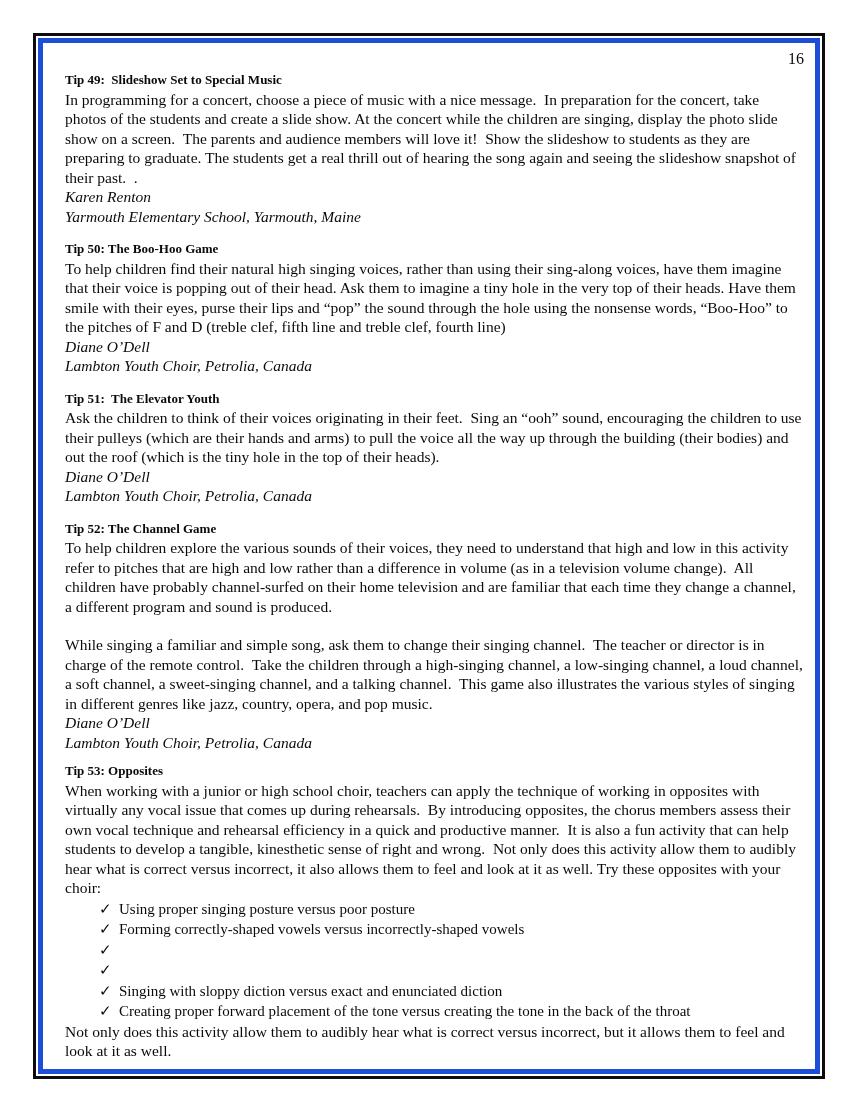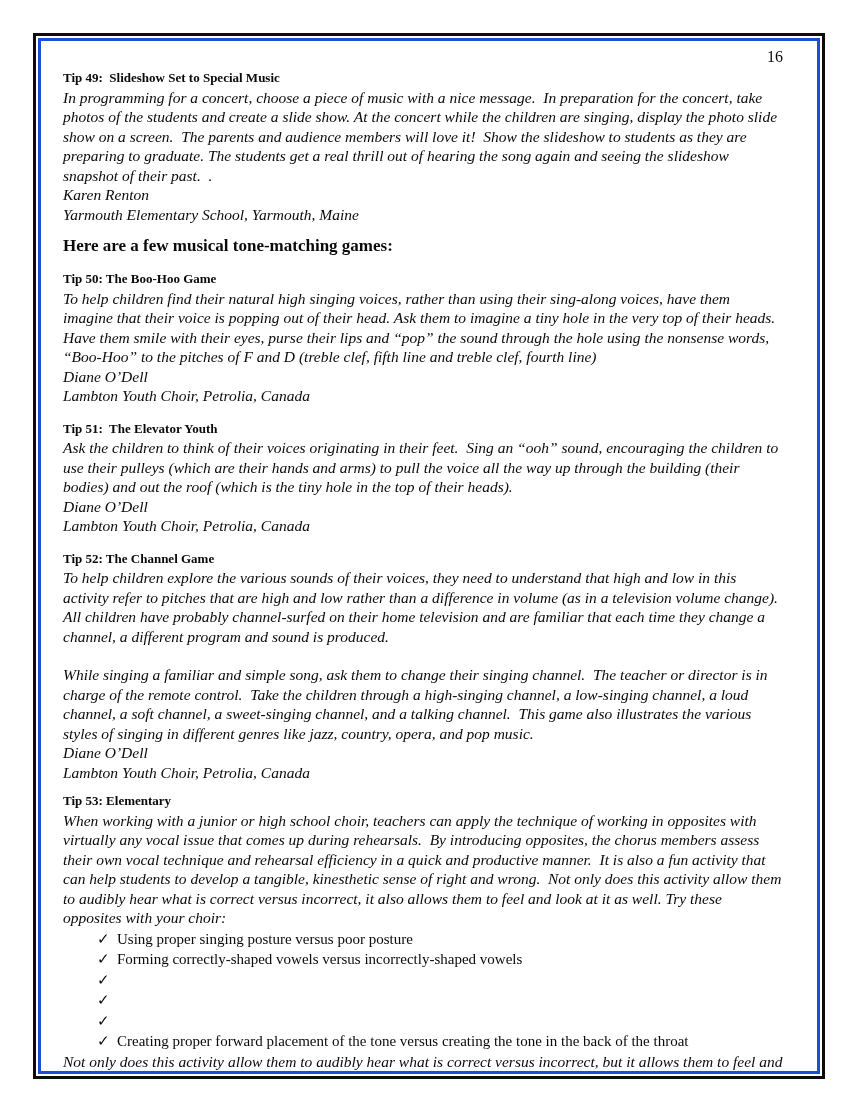--- a/index.html
+++ b/index.html
@@ -14,42 +14,41 @@
   .frame {
     position: absolute;
     left: 33px; top: 33px;
     width: 792px; height: 1046px;
     border: 3px solid #0c0c0c;
     box-sizing: border-box;
   }
   .frame-inner {
     position: absolute;
     inset: 2px;
-    border: 3px solid #1d4ed8;
-    padding: 6px 34px 0 22px;
+    border: 5px solid #1d4ed8;
+    padding: 6px 11px 0 22px;
     box-sizing: border-box;
     overflow: hidden;
   }
   .page-number {
     text-align: right;
     font-size: 16px;
     line-height: 19px;
     margin-bottom: 2px;
   }
   .tip-heading {
     font-weight: bold;
     font-size: 13px;
     line-height: 19.5px;
     white-space: pre-wrap;
   }
   .body-text {
     font-size: 15.5px;
     line-height: 19.5px;
     white-space: pre-wrap;
-    font-style: italic;
   }
   .attribution {
     font-style: italic;
     font-size: 15.5px;
     line-height: 19.5px;
   }
   .section-heading {
     font-weight: bold;
     font-size: 17px;
     line-height: 21px;
@@ -81,21 +80,20 @@
 
     <div class="page-number">16</div>
 
     <div>
       <div class="tip-heading">Tip 49:  Slideshow Set to Special Music</div>
       <div class="body-text">In programming for a concert, choose a piece of music with a nice message.  In preparation for the concert, take photos of the students and create a slide show. At the concert while the children are singing, display the photo slide show on a screen.  The parents and audience members will love it!  Show the slideshow to students as they are preparing to graduate. The students get a real thrill out of hearing the song again and seeing the slideshow snapshot of their past.  .</div>
       <div class="attribution">Karen Renton</div>
       <div class="attribution">Yarmouth Elementary School, Yarmouth, Maine</div>
     </div>
 
-    <div class="section-heading">Here are a few musical tone-matching games:</div>
 
     <div class="tip">
       <div class="tip-heading">Tip 50: The Boo-Hoo Game</div>
       <div class="body-text">To help children find their natural high singing voices, rather than using their sing-along voices, have them imagine that their voice is popping out of their head. Ask them to imagine a tiny hole in the very top of their heads. Have them smile with their eyes, purse their lips and “pop” the sound through the hole using the nonsense words, “Boo-Hoo” to the pitches of F and D (treble clef, fifth line and treble clef, fourth line)</div>
       <div class="attribution">Diane O’Dell</div>
       <div class="attribution">Lambton Youth Choir, Petrolia, Canada</div>
     </div>
 
     <div class="tip">
       <div class="tip-heading">Tip 51:  The Elevator Youth</div>
@@ -107,39 +105,40 @@
     <div class="tip">
       <div class="tip-heading">Tip 52: The Channel Game</div>
       <div class="body-text">To help children explore the various sounds of their voices, they need to understand that high and low in this activity refer to pitches that are high and low rather than a difference in volume (as in a television volume change).  All children have probably channel-surfed on their home television and are familiar that each time they change a channel, a different program and sound is produced.</div>
       <div class="para-gap"></div>
       <div class="body-text">While singing a familiar and simple song, ask them to change their singing channel.  The teacher or director is in charge of the remote control.  Take the children through a high-singing channel, a low-singing channel, a loud channel, a soft channel, a sweet-singing channel, and a talking channel.  This game also illustrates the various styles of singing in different genres like jazz, country, opera, and pop music.</div>
       <div class="attribution">Diane O’Dell</div>
       <div class="attribution">Lambton Youth Choir, Petrolia, Canada</div>
     </div>
 
     <div class="tip tip-tight">
-      <div class="tip-heading">Tip 53: Elementary</div>
+      <div class="tip-heading">Tip 53: Opposites</div>
       <div class="body-text">When working with a junior or high school choir, teachers can apply the technique of working in opposites with virtually any vocal issue that comes up during rehearsals.  By introducing opposites, the chorus members assess their own vocal technique and rehearsal efficiency in a quick and productive manner.  It is also a fun activity that can help students to develop a tangible, kinesthetic sense of right and wrong.  Not only does this activity allow them to audibly hear what is correct versus incorrect, it also allows them to feel and look at it as well. Try these opposites with your choir:</div>
       <div class="bullets">
         <div class="bullet-row">
           <span class="check-icon">✓</span>
           <span>Using proper singing posture versus poor posture</span>
         </div>
         <div class="bullet-row">
           <span class="check-icon">✓</span>
           <span>Forming correctly-shaped vowels versus incorrectly-shaped vowels</span>
         </div>
         <div class="bullet-row">
           <span class="check-icon">✓</span>
         </div>
         <div class="bullet-row">
           <span class="check-icon">✓</span>
         </div>
         <div class="bullet-row">
           <span class="check-icon">✓</span>
+          <span>Singing with sloppy diction versus exact and enunciated diction</span>
         </div>
         <div class="bullet-row">
           <span class="check-icon">✓</span>
           <span>Creating proper forward placement of the tone versus creating the tone in the back of the throat</span>
         </div>
       </div>
       <div class="closing-wrap">
         <div class="body-text">Not only does this activity allow them to audibly hear what is correct versus incorrect, but it allows them to feel and look at it as well.</div>
 
       </div>

